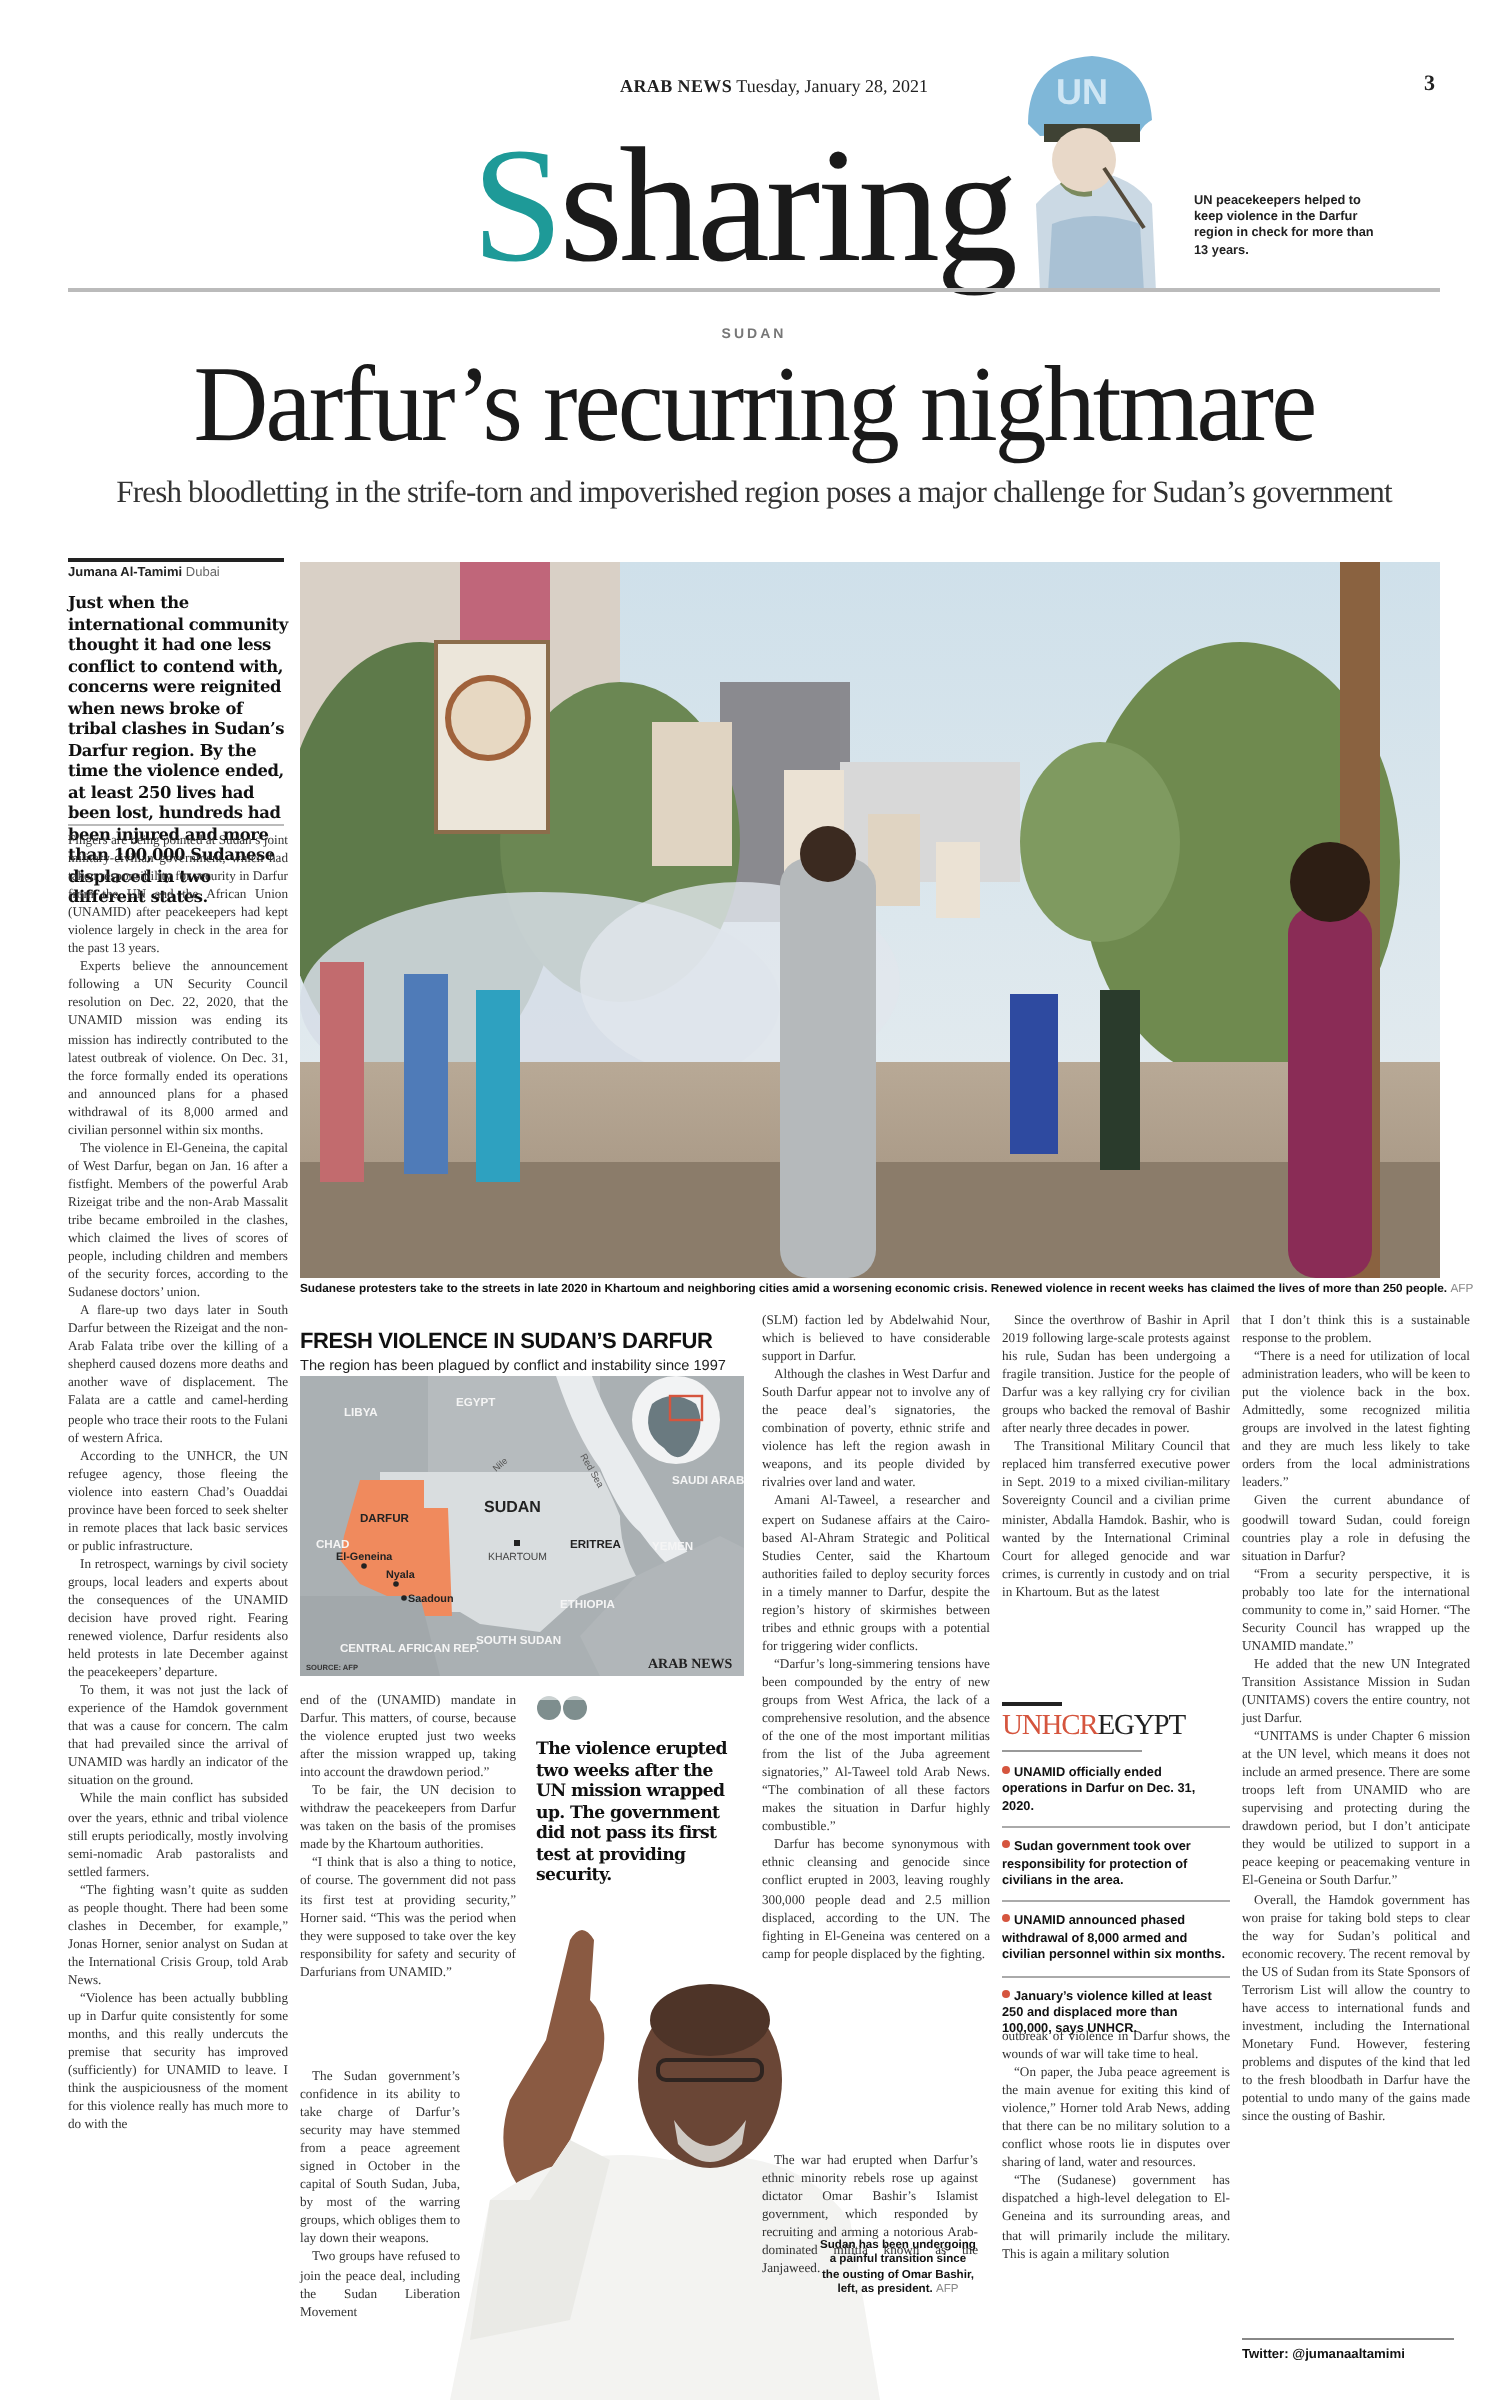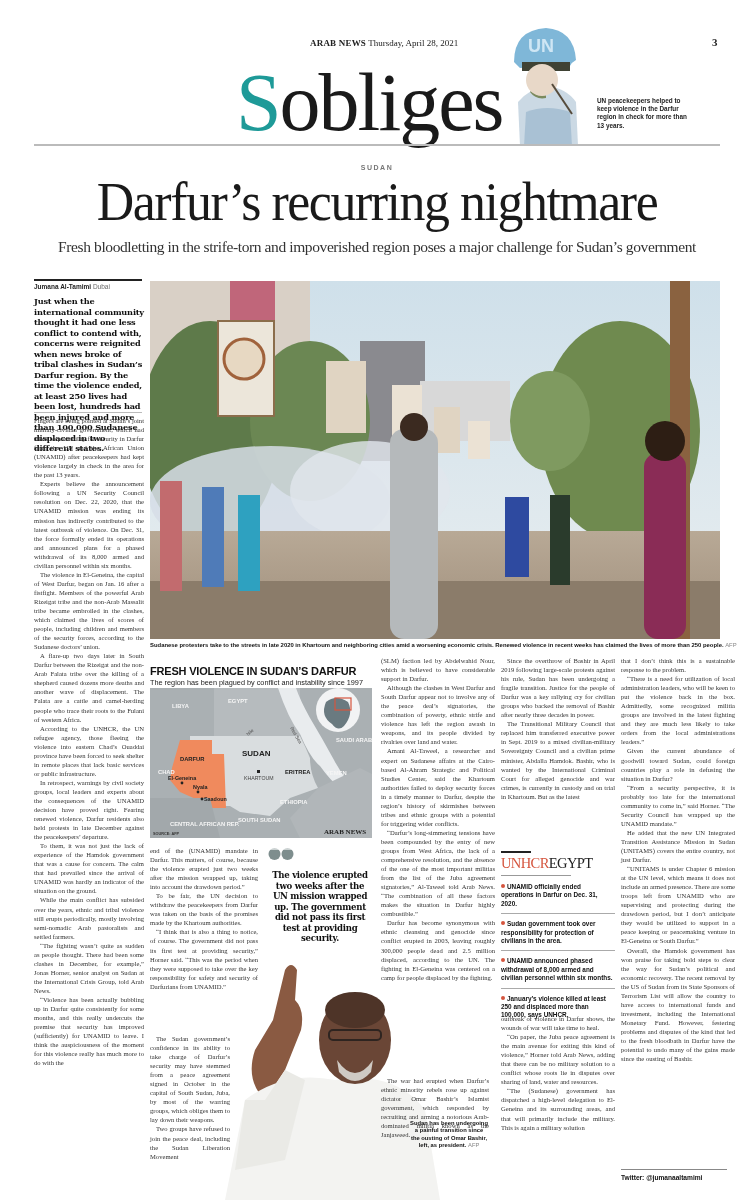--- a/index.html
+++ b/index.html
@@ -27,21 +27,21 @@
   .c1 { left:34px; top:416px; width:110px; }
   .photo { left:150px; top:281px; width:570px; height:358px; overflow:hidden; background:#c9b49a; }
   .photo-caption { left:150px; top:642px; width:600px; font-size:5.9px; font-weight:bold; font-family:"Liberation Sans", sans-serif; color:#111; white-space:nowrap; }
   .photo-caption span { font-weight:normal; color:#888; }
   .map-title { left:150px; top:665px; font-size:11px; font-weight:bold; font-family:Liberation Sans, sans-serif; color:#111; letter-spacing:-0.2px; }
   .map-sub { left:150px; top:678px; font-size:7.3px; font-family:"Liberation Sans", sans-serif; color:#222; }
   .map { left:150px; top:688px; width:222px; height:150px; background:#b9bec0; overflow:hidden; }
   .c2 { left:150px; top:846px; width:108px; }
   .c2b { left:150px; top:1034px; width:80px; }
   .quote-marks { left:268px; top:847px; }
-  .pull { left:268px; top:870px; width:104px; font-size:8.6px; line-height:10.5px; font-weight:bold; color:#111; font-family:"DejaVu Serif", serif; letter-spacing:-0.3px;text-align:center; }
+  .pull { left:268px; top:870px; width:104px; font-size:8.6px; line-height:10.5px; font-weight:bold; color:#111; font-family:"DejaVu Serif", serif; letter-spacing:-0.3px; }
   .bashir { left:225px; top:960px; width:230px; height:240px; }
   .c3 { left:381px; top:656px; width:114px; }
   .c3b { left:381px; top:1076px; width:108px; }
   .c3-caption { left:410px; top:1120px; width:78px; font-size:5.8px; line-height:7.3px; font-weight:bold; font-family:"Liberation Sans", sans-serif; color:#111; text-align:center; }
   .c3-caption span { font-weight:normal; color:#888; }
   .c4 { left:501px; top:656px; width:114px; }
   .ff-rule { left:501px; top:851px; width:30px; height:2px; background:#222; }
   .ff-title { left:501px; top:855px; font-size:14.5px; font-family:"Liberation Serif", serif; letter-spacing:-0.6px; }
   .ff-title .fast { color:#d5553e; }
   .ff-title .facts { color:#222; }
@@ -53,25 +53,25 @@
   .c4b { left:501px; top:1014px; width:114px; }
   .c5 { left:621px; top:656px; width:114px; }
   .c5-rule { left:621px; top:1169px; width:106px; height:1px; background:#888; }
   .twitter { left:621px; top:1174px; font-size:6.6px; font-weight:bold; font-family:"Liberation Sans", sans-serif; color:#111; }
 </style>
 </head>
 <body>
 
 <div class="abs masthead">
   <b>ARAB NEWS</b>
-  <span>Thursday, April 28, 2021</span>
+  <span>Tuesday, January 28, 2021</span>
 </div>
 <div class="abs pagenum">3</div>
 
-<div class="abs spotlight"><span class="s">S</span><span>obliges</span></div>
+<div class="abs spotlight"><span class="s">S</span><span>sharing</span></div>
 
 <svg class="abs un-photo" viewBox="0 0 94 124">
   <path d="M20 124 L18 80 Q30 66 47 64 Q66 66 76 80 L78 124 Z" fill="#cbd9e4"></path>
   <path d="M26 90 Q47 82 70 90 L72 124 L24 124 Z" fill="#a9c1d4"></path>
   <path d="M30 70 Q36 60 46 62 L46 76 Q36 78 30 70 Z" fill="#7b8a5e"></path>
   <path d="M14 40 Q14 8 46 6 Q74 8 76 38 Q72 40 70 44 L20 46 Z" fill="#7fb7d8"></path>
   <text x="28" y="30" font-size="18" fill="#cfe6f4" font-family="Liberation Sans, sans-serif" font-weight="bold">UN</text>
   <rect x="22" y="40" width="48" height="9" fill="#3f4234"></rect>
   <ellipse cx="42" cy="58" rx="16" ry="16" fill="#e8d8c8"></ellipse>
   <path d="M52 62 L72 92" stroke="#554b3b" stroke-width="2"></path>

